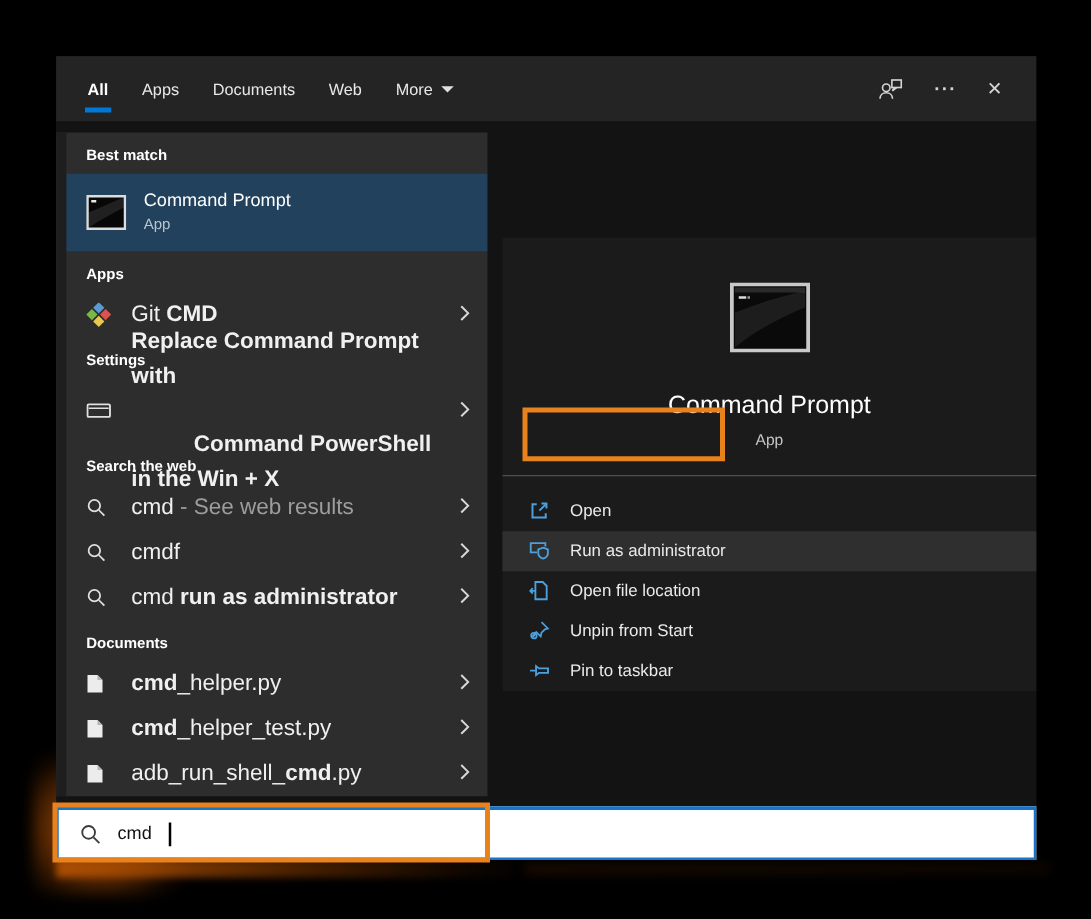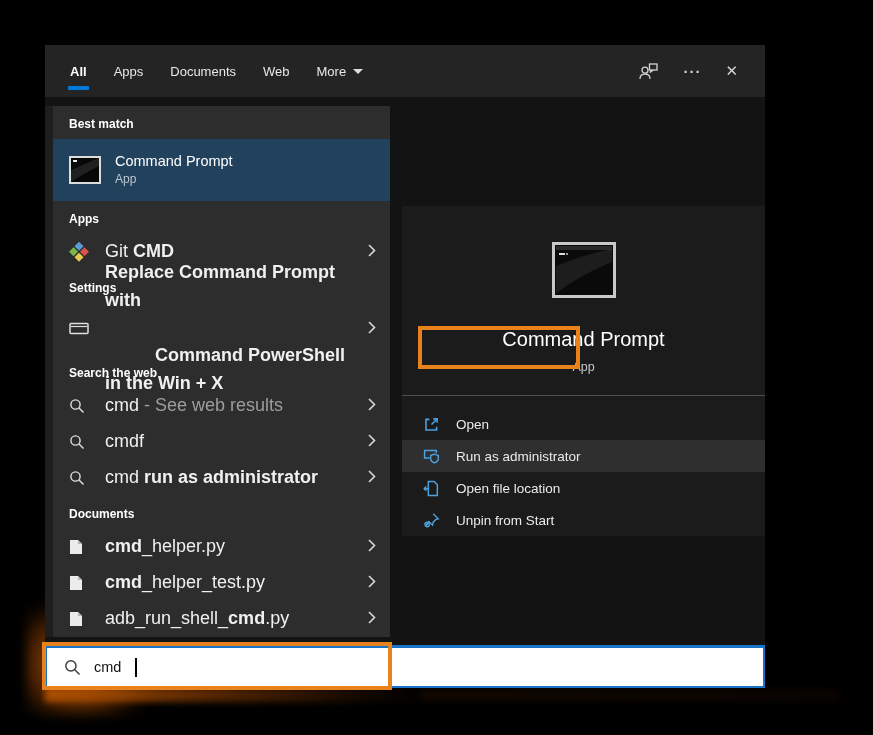--- a/index.html
+++ b/index.html
@@ -14,21 +14,21 @@
   .glow-corner { left: 26px; top: 598px; width: 130px; height: 118px;
     background: radial-gradient(ellipse at 42% 55%, rgba(201,94,5,.95), rgba(130,58,2,.6) 45%, rgba(60,26,0,.25) 68%, transparent 80%);
     filter: blur(5px); }
   .glow-bottom { left: 45px; top: 687px; width: 380px; height: 15px;
     background: linear-gradient(to right, rgba(175,80,3,.95), rgba(120,52,0,.55) 55%, rgba(55,24,0,.3) 85%, transparent);
     filter: blur(3px); }
   .glow-bottom2 { left: 420px; top: 690px; width: 420px; height: 10px;
     background: linear-gradient(to right, rgba(55,24,0,.4), rgba(35,15,0,.35)); filter: blur(4px); }
 
   
-  .window { position: absolute; left: 45px; top: 45px; width: 720px; height: 643px;
+  .window { position: absolute; left: 45px; top: 45px; width: 784px; height: 643px;
     background: #1b1b1b; z-index: 1; }
 
   
   .tabbar { height: 52px; background: #242424; display: flex; align-items: stretch;
     padding: 0 26px 0 25px; }
   .tab { position: relative; display: flex; align-items: center; margin-right: 27px;
     font-size: 13px; color: #e8e8e8; cursor: default; }
   .tab.active { font-weight: bold; color: #fff; }
   .tab.active .tab-underline { position: absolute; left: -2px; right: -2px; bottom: 7px;
     height: 4px; background: #0078d7; }
@@ -347,20 +347,29 @@
           <span class="aico">
             <svg width="17" height="17" viewBox="0 0 16 16" fill="none" stroke="#4ca0dd" stroke-width="1.3">
               <path d="M9.6 1.6 l4.8 4.8 l-2.2 .6 l-2.6 2.6 l-.6 2.8 l-3.4-3.4 l-2.8 3.2"></path>
               <circle cx="3.9" cy="11.8" r="2.1"></circle>
               <line x1="2.5" y1="13.3" x2="5.4" y2="10.4"></line>
             </svg>
           </span>
           <span>Unpin from Start</span>
         </div>
 
+        <div class="action-row">
+          <span class="aico">
+            <svg width="17" height="17" viewBox="0 0 16 16" fill="none" stroke="#4ca0dd" stroke-width="1.4">
+              <path d="M1 8 h4"></path>
+              <path d="M5.5 4.6 v6.8 l2.2-1.7 h6.8 v-3.4 h-6.8 Z"></path>
+            </svg>
+          </span>
+          <span>Pin to taskbar</span>
+        </div>
       </div>
     </div>
   </div>
 
   <div class="search-bar">
     <span style="display:flex;">
       <svg width="17" height="17" viewBox="0 0 16 16" fill="none" stroke="#3c3c3c" stroke-width="1.4">
         <circle cx="6.5" cy="6.5" r="4.8"></circle>
           <line x1="10.2" y1="10.2" x2="14.6" y2="14.6"></line>
       </svg>

